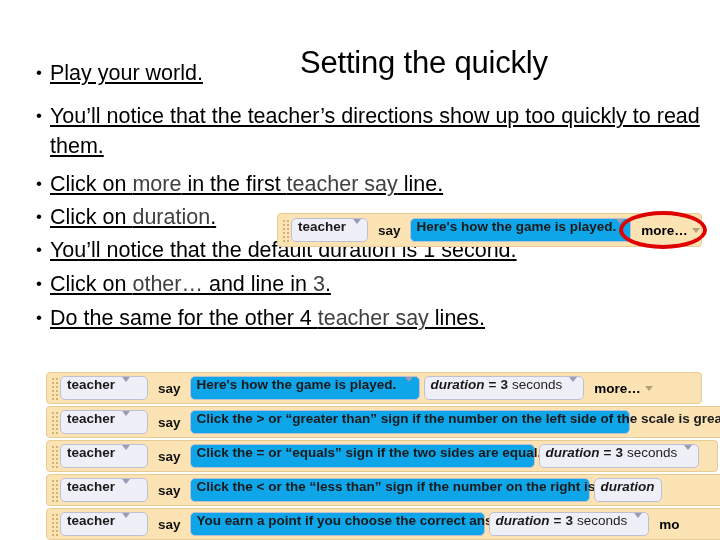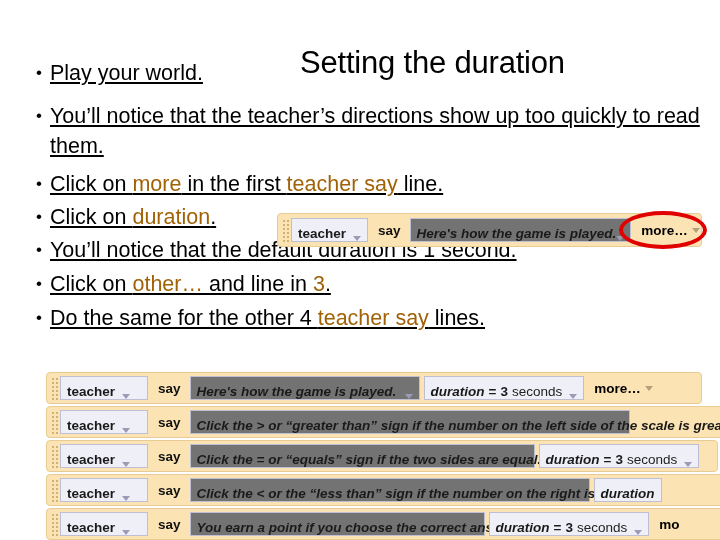--- a/index.html
+++ b/index.html
@@ -51,21 +51,21 @@
     font-size: 17px;
     line-height: 30px;
     color: #000;
   }
   .bullet-text {
     flex: 1 1 auto;
     position: relative;
     text-decoration: underline;
   }
   .hl {
-    color: #a16207;
+    color: #404040;
   }
   .bullet-row.b1 { margin-bottom: 13px; }
   .bullet-row.b2 { margin-bottom: 8px; }
   .bullet-row.b3 { margin-bottom: 3px; }
   .bullet-row.b4 { margin-bottom: 3px; }
   .bullet-row.b5 { margin-bottom: 4px; }
   .bullet-row.b6 { margin-bottom: 4px; }
   .bullet-row.b7 { margin-bottom: 0px; }
 
   
@@ -90,34 +90,33 @@
     background-image:
       radial-gradient(circle, #C9A96A 0.9px, rgba(0,0,0,0) 1.1px);
     background-size: 4px 4px;
     background-position: 1px 1px;
     opacity: .85;
   }
   .field {
     height: 24px;
     box-sizing: border-box;
     display: flex;
-    align-items: flex-end;
+    align-items: flex-start;
     padding: 0 6px;
     background: #EFEFF8;
     border: 1px solid #BFBFD4;
-    border-radius: 0;
+    border-radius: 5px;
     color: #1a1a1a;
     font-weight: bold;
     font-size: 13.5px;
     white-space: nowrap;
     margin-right: 0px;
   }
   .field.text-field {
-    background: #737373;
-    font-style: italic;
+    background: #0ea5e9;
   }
   .say-label {
     padding: 0 9px 0 10px;
     height: 19px;
     display: flex;
     align-items: center;
     font-weight: bold;
     font-size: 13.5px;
     color: #111;
     background: transparent;
@@ -192,21 +191,21 @@
   #script-stack .scratch-row { left: 46px; }
   #r0 { top: 2px;  width: 656px; }
   #r1 { top: 36px; width: 690px; }
   #r2 { top: 70px; width: 672px; }
   #r3 { top: 104px; width: 700px; }
   #r4 { top: 138px; width: 690px; }
 </style>
 </head>
 <body>
 
-<div id="slide-title">Setting the duration</div>
+<div id="slide-title">Setting the quickly</div>
 
 <div id="bullet-list">
     <div class="bullet-row b1">
       <span class="bullet-mark">•</span>
       <span class="bullet-text"><span>Play your world.</span></span>
     </div>
     <div class="bullet-row b2">
       <span class="bullet-mark">•</span>
       <span class="bullet-text"><span>You’ll notice that the teacher’s directions show up too quickly to read them.</span></span>
     </div>

